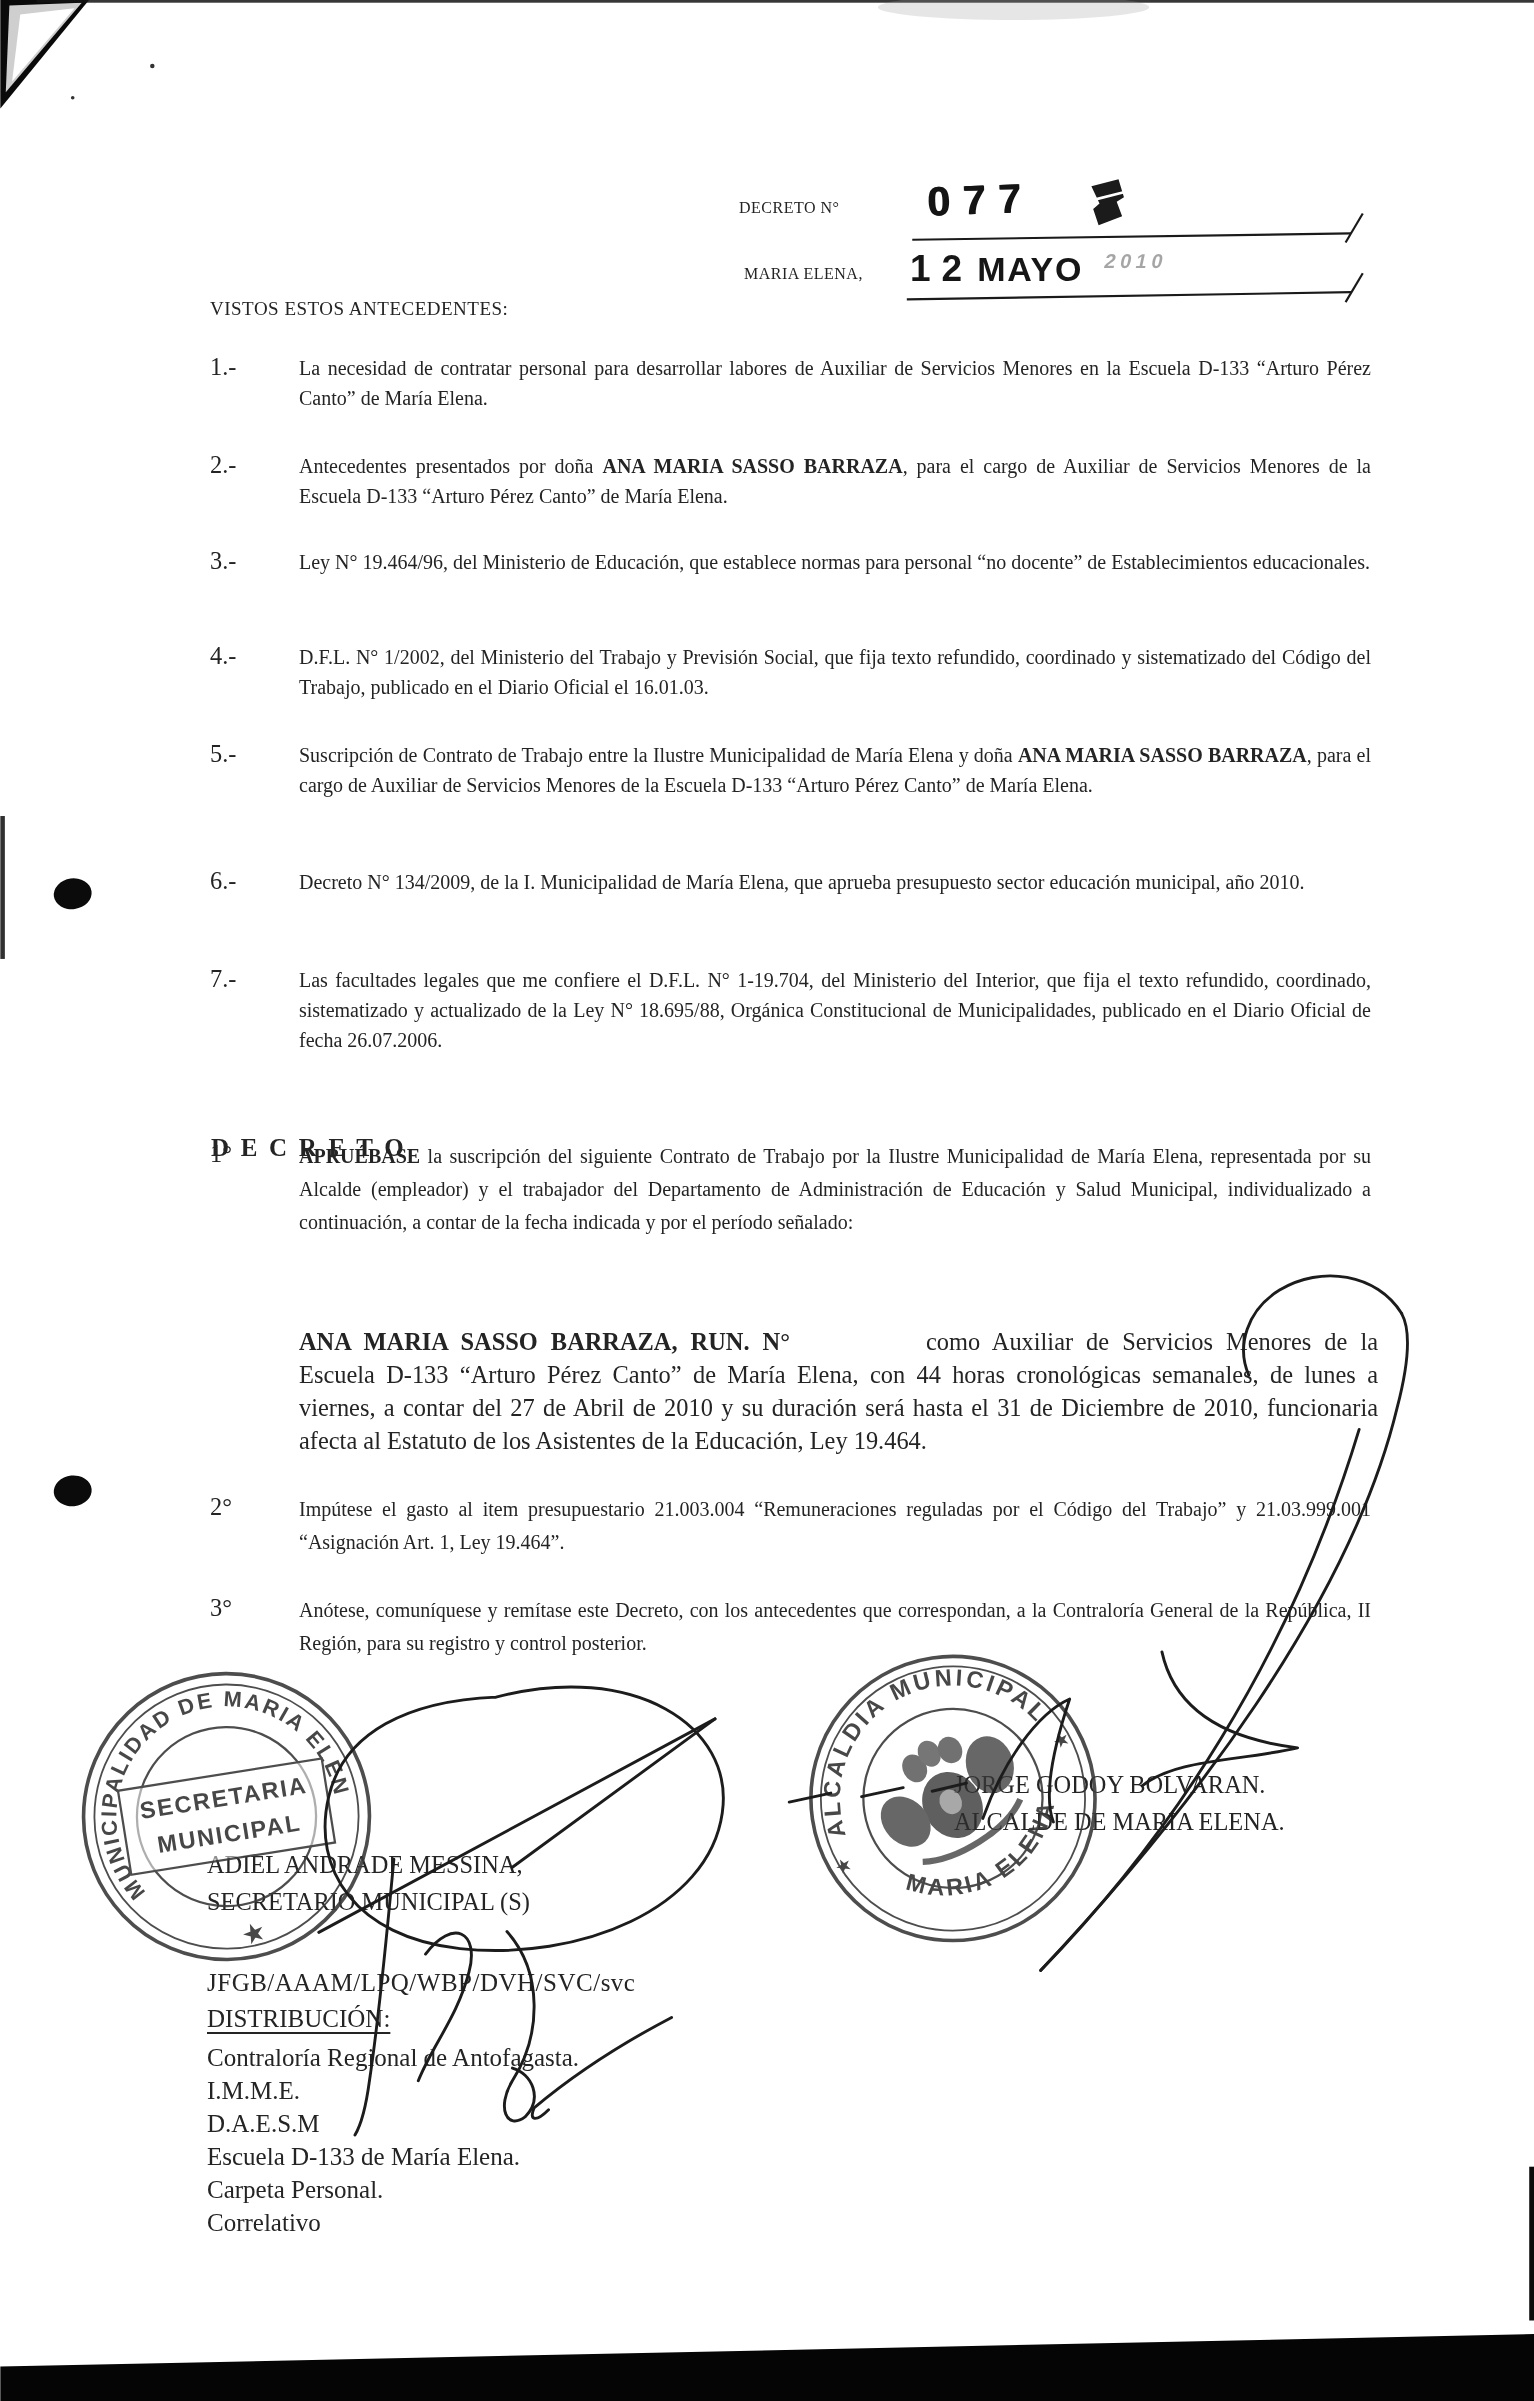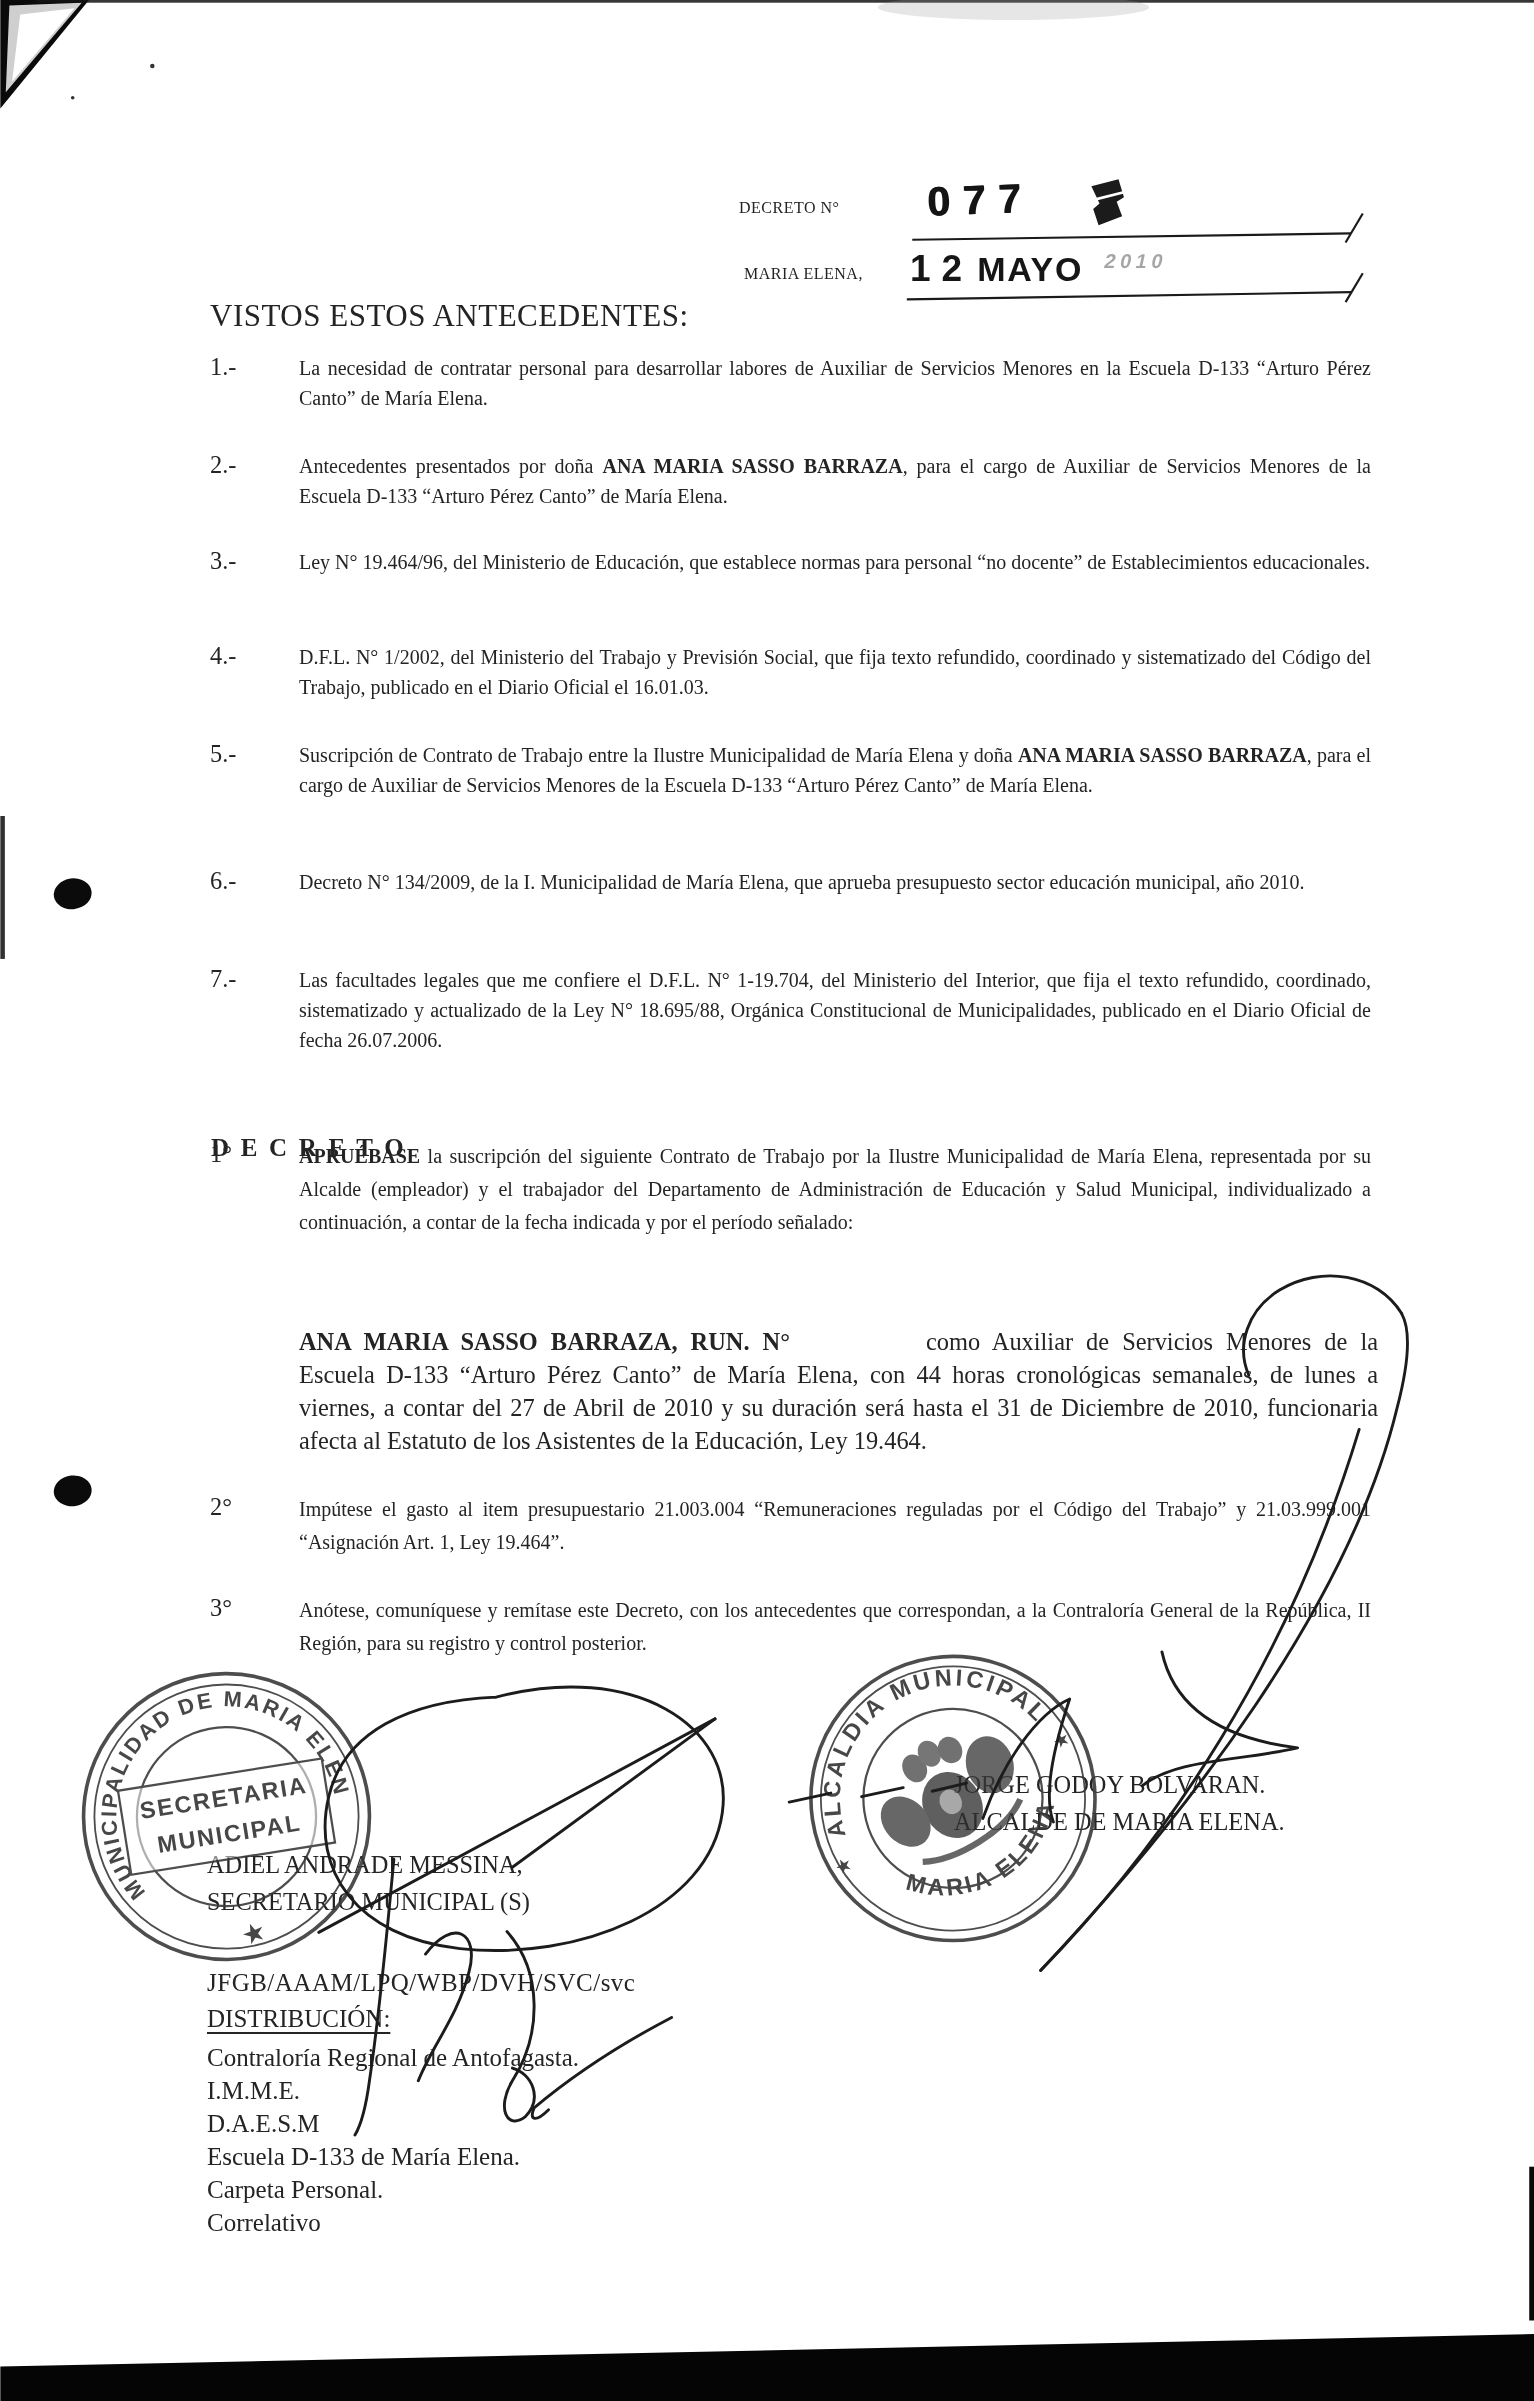--- a/index.html
+++ b/index.html
@@ -16,21 +16,21 @@
   .stamp-number{left:927px;top:177px;font-family:"Liberation Sans",sans-serif;font-weight:800;
         font-size:41px;letter-spacing:12.7px;transform:rotate(-2deg);color:#141414;
         text-shadow:0.9px 0 0 #141414;}
   .date-stamp{left:910px;top:248px;font-family:"Liberation Sans",sans-serif;font-weight:800;color:#161616;white-space:nowrap;}
   .ds-day{font-size:37px;letter-spacing:11px;margin-top:8px;}
   .ds-day::first-letter{text-shadow:2.7px 0 0 #161616,-1.8px 0 0 #161616,0 1.8px 0 #161616,0 -1.8px 0 #161616;}
   .ds-month{font-size:34px;letter-spacing:1.8px;}
   .ds-year{font-size:20px;letter-spacing:4.5px;opacity:.38;display:inline-block;
         transform:skewX(-12deg) translateY(-12.7px);margin-left:14.5px;}
   
-  .vistos-h{left:210px;top:298px;font-size:31px;letter-spacing:0.5px;}
+  .vistos-h{left:210px;top:298px;font-size:19px;letter-spacing:0.5px;}
   .row{position:absolute;left:0;width:1535px;}
   .num{position:absolute;left:210px;top:0;width:72px;font-size:24.4px;}
   .txt{position:absolute;left:299px;top:0;width:1072px;font-size:20px;line-height:30px;text-align:justify;}
   .r1{top:353px}.r2{top:451px}.r3{top:547px}.r4{top:642px}.r5{top:740px}.r6{top:867px}.r7{top:965px}
   .dec-h{left:211px;top:1134px;font-size:25px;font-weight:700;letter-spacing:2.7px;text-align:right;}
   .d1{top:1140px}.d2{top:1493px}.d3{top:1594px}
   .dtxt{line-height:33px;}
   .contract{left:299px;top:1325px;width:1079px;font-size:24.4px;line-height:33px;text-align:justify;}
   .gap{display:inline-block;width:136px;height:0.9px;}
   .b{font-weight:700;}

